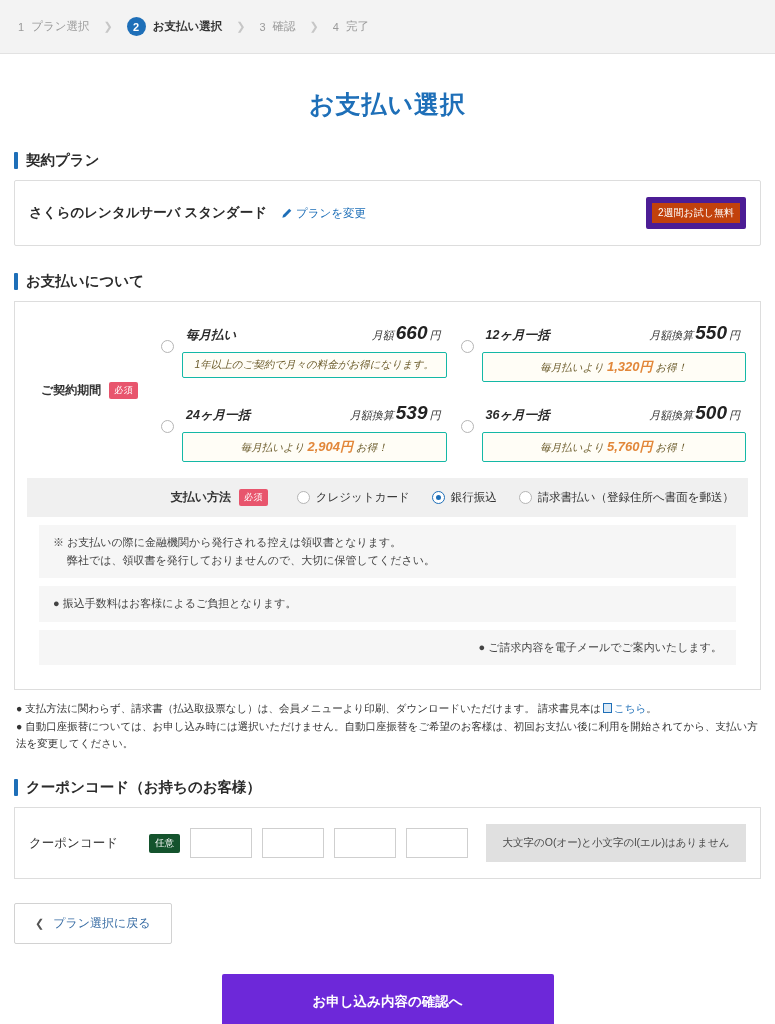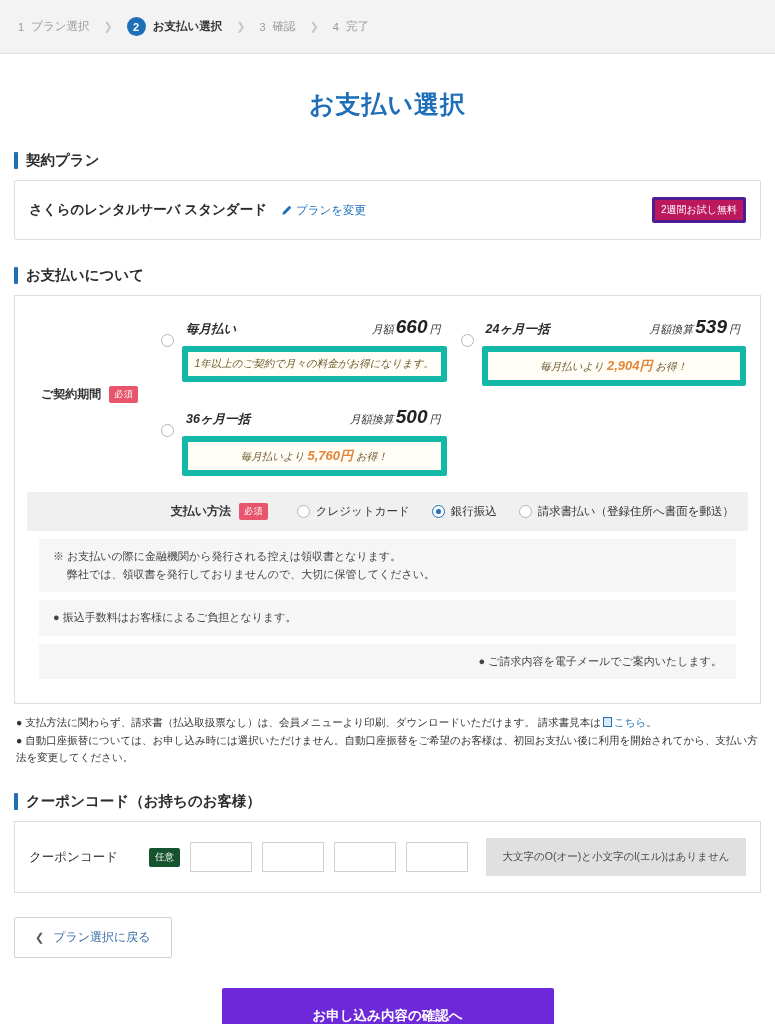--- a/index.html
+++ b/index.html
@@ -80,22 +80,22 @@
   .plan-change {
     color: #1e6fb8; font-size: 11.5px; text-decoration: none;
     display: flex; align-items: center; gap: 4px; cursor: pointer;
   }
   .plan-change .pen {
     display: inline-block; width: 11px; height: 11px;
     position: relative;
   }
   .trial-badge {
     margin-left: auto;
-    border: 3px solid #4c1d95;
-    color: #fff; background: #be185d;
+    border: 6px solid #4c1d95;
+    color: #fff; background: #c2410c;
     font-size: 10px;
     padding: 3px 6px;
     border-radius: 2px;
     white-space: nowrap;
   }
 
   
   .pay-card { margin: 0 14px 6px; border: 1px solid #ddd; background:#fff; padding: 12px; }
 
   .opt-grid-wrap { display: flex; }
@@ -137,21 +137,21 @@
     display: flex; align-items: baseline; justify-content: space-between;
     padding: 4px 6px 8px 4px;
   }
   .opt-term { font-size: 12.5px; font-weight: bold; color: #2b2b2b; }
   .opt-price-label { font-size: 11px; color: #333; }
   .opt-price-num {
     font-size: 19px; font-weight: bold; color: #222; margin: 0 2px;
   }
   .opt-yen { font-size: 11px; }
   .opt-note {
-    border: 6px solid #14b8a6;
+    border: 1px solid #14b8a6;
     background: #fffdf6;
     color: #6b5b2a;
     font-size: 10.5px;
     padding: 5px 4px;
     text-align: center;
     border-radius: 2px;
   }
   .opt-note .em { color: #e2873a; font-weight: bold; font-size: 13px; }
 
   
@@ -326,20 +326,34 @@
               <span>
                 <span class="opt-price-label">月額</span><span class="opt-price-num">660</span><span class="opt-yen">円</span>
               </span>
             </div>
             <div class="opt-note">
               <span>1年以上のご契約で月々の料金がお得になります。</span>
             </div>
           </div>
         </div>
 
+        <div class="opt-cell">
+          <span class="radio"></span>
+          <div class="opt-body">
+            <div class="opt-top">
+              <span class="opt-term">12ヶ月一括</span>
+              <span>
+                <span class="opt-price-label">月額換算</span><span class="opt-price-num">550</span><span class="opt-yen">円</span>
+              </span>
+            </div>
+            <div class="opt-note">
+              <span>毎月払いより </span><span class="em">1,320円</span><span> お得！</span>
+            </div>
+          </div>
+        </div>
 
         <div class="opt-cell">
           <span class="radio"></span>
           <div class="opt-body">
             <div class="opt-top">
               <span class="opt-term">24ヶ月一括</span>
               <span>
                 <span class="opt-price-label">月額換算</span><span class="opt-price-num">539</span><span class="opt-yen">円</span>
               </span>
             </div>

